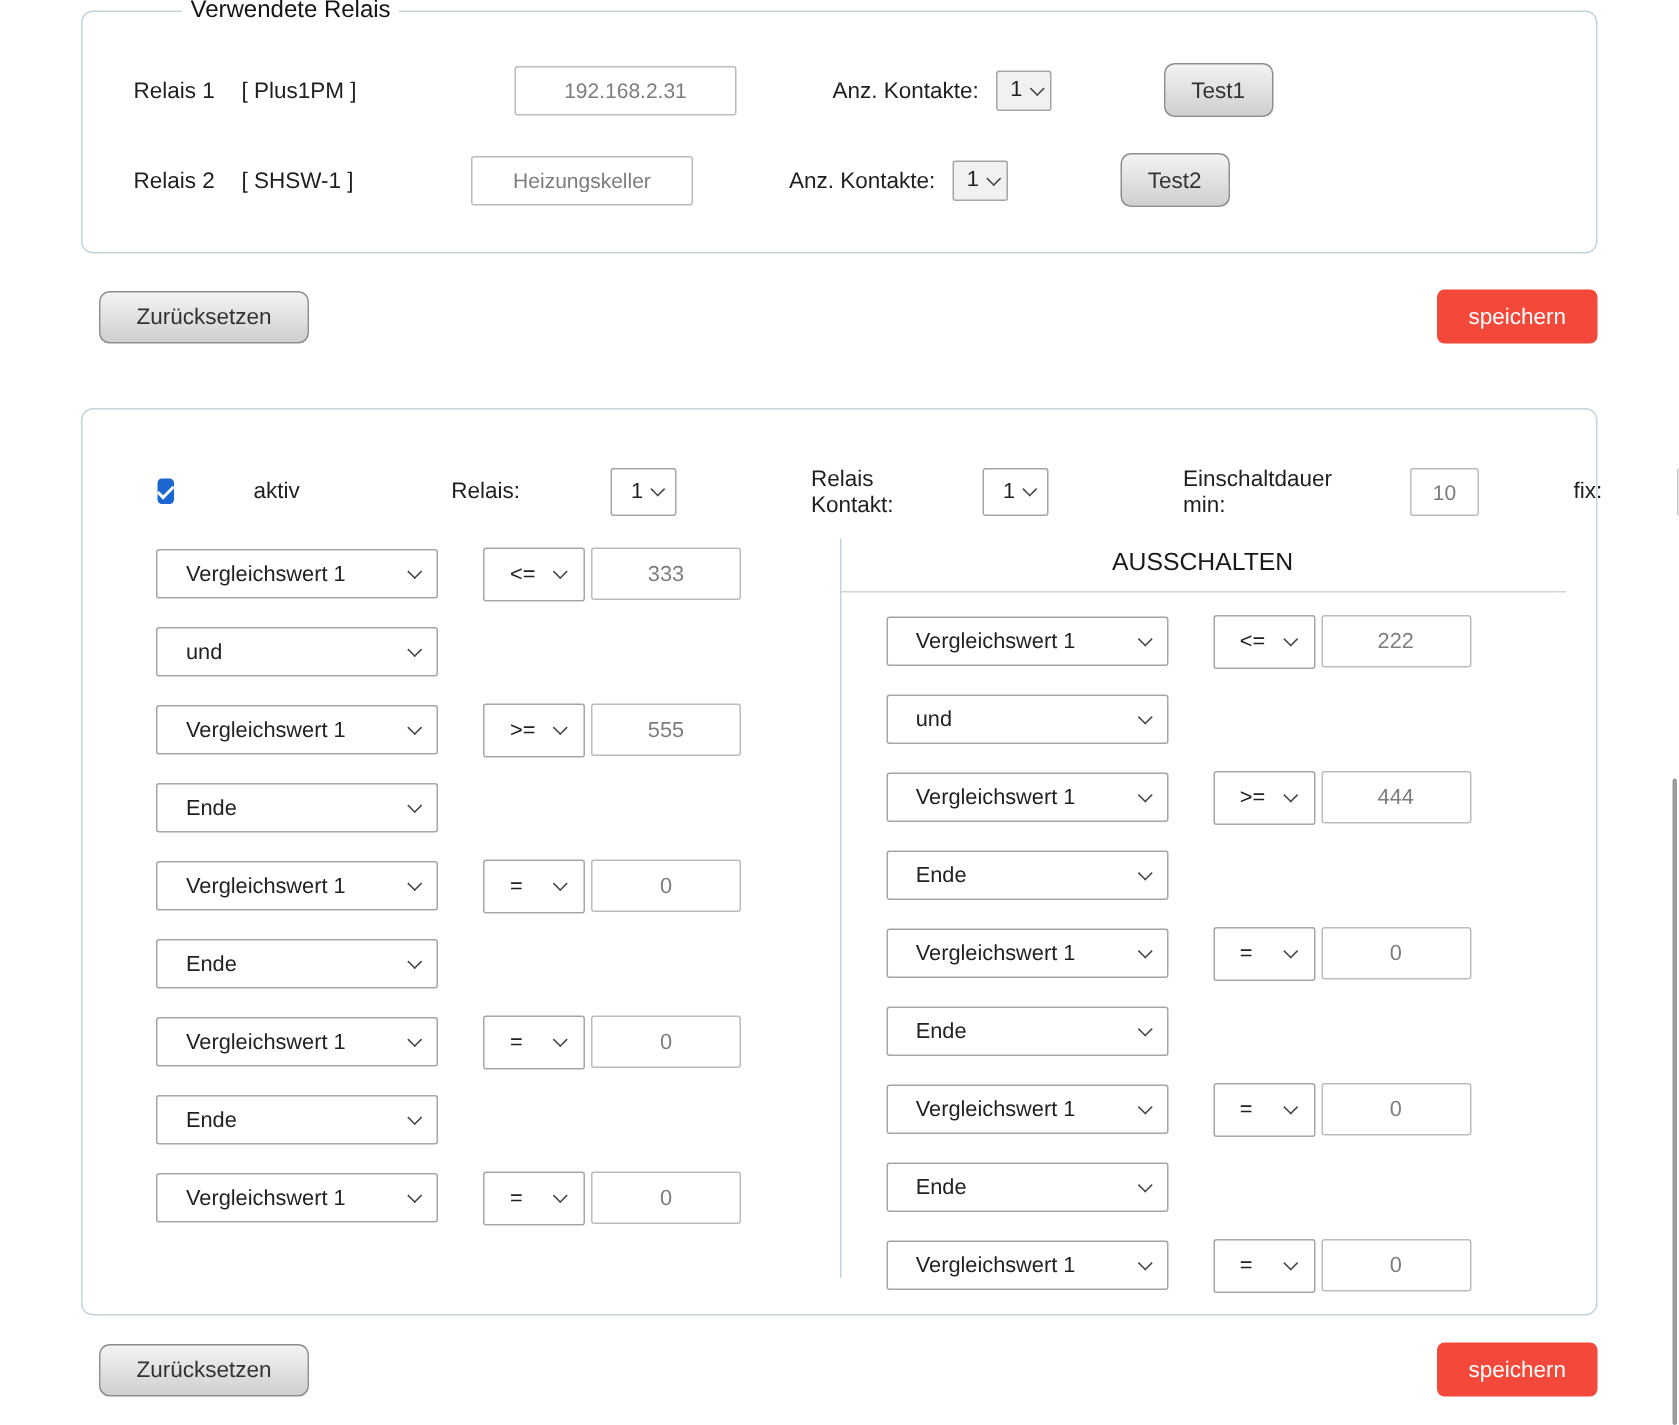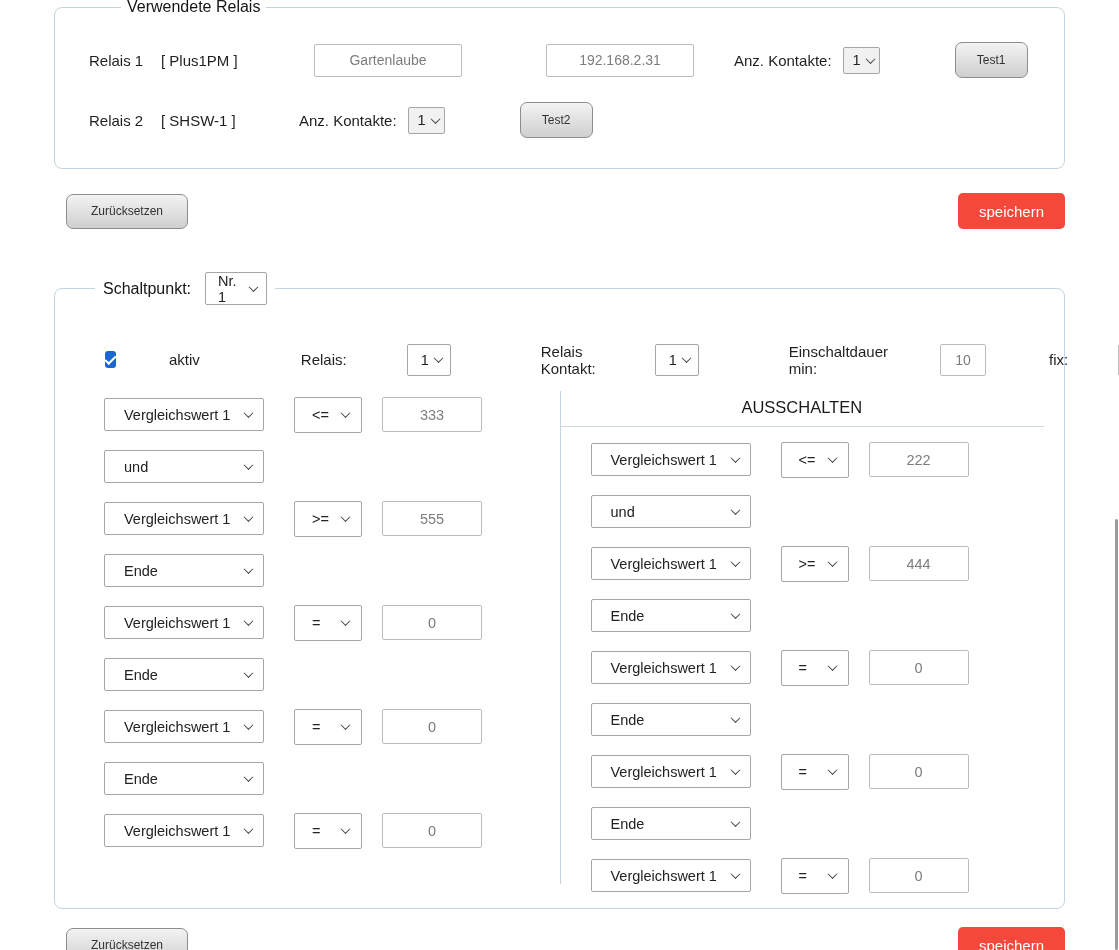--- a/index.html
+++ b/index.html
@@ -21,43 +21,43 @@
   .relay-label { width:64px; }
   .relay-type  { width:98px; margin-left:8px; }
 
   .txt {
     height:33px; border:1px solid #bcbcbc; border-radius:2px; background:#fff;
     text-align:center; color:#7d7d7d; font-size:14px; outline:none;
     font-family:inherit;
   }
   .txt-name { width:148px; margin-left:55px; }
   .txt-ip   { width:148px; margin-left:84px; }
-  .contacts-label { margin-left:40px; }
+  .contacts-label { margin-left:64px; }
 
   
   .sel {
     display:flex; align-items:center; justify-content:space-between;
     border:1px solid #a6a6a6; border-radius:2px; background:#fff;
     font-size:14.5px; color:#222; cursor:default; user-select:none;
   }
   .chev {
     width:7px; height:7px; flex:0 0 auto;
     border-right:1.7px solid #454545; border-bottom:1.7px solid #454545;
     transform:rotate(45deg) translate(-1px,-1px); margin-left:6px;
   }
   .sel-tiny   { width:37px; height:27px; margin-left:11px; padding:0 7px 0 9px; background:#f1f1f1; }
   .sel-nr     { width:62px; height:33px; padding:0 9px 0 12px; }
   .sel-num    { width:44px; height:32px; padding:0 9px 0 13px; }
-  .sel-source { width:160px; height:33px; padding:0 11px 0 19px; }
+  .sel-source { width:188px; height:33px; padding:0 11px 0 19px; }
   .sel-op     { width:68px; height:36px; margin-left:30px; padding:0 12px 0 17px; }
 
   
   .btn-gray {
     height:35px; padding:0 24px; border:1px solid #8d8d8d; border-radius:7px;
-    background:linear-gradient(#f3f3f3,#cfcfcf); color:#333; font-size:12px;
+    background:linear-gradient(#f3f3f3,#cfcfcf); color:#333; font-size:15px;
     font-family:inherit; cursor:pointer;
   }
   .btn-test { margin-left:75px; width:73px; height:36px; padding:0; }
   .btn-red {
     height:36px; padding:0 21px; border:0; border-radius:5px;
     background:#f4483b; color:#fff; font-size:15px; font-family:inherit; cursor:pointer;
   }
   .actions { display:flex; justify-content:space-between; align-items:center; margin-top:24px; height:36px;margin-left:12px; }
 
   
@@ -89,70 +89,63 @@
     content:''; position:absolute; left:50%; top:-7px; bottom:8px; width:1px; background:#c3d4dc;
   }
   .col-header {
     text-align:center; font-size:16.5px; color:#1a1a1a;
     padding-bottom:9px; border-bottom:1px solid #ccdae0; margin-bottom:16px;
   }
   .cmp-rows-left  { padding-left:29px; }
   .cmp-rows-right { padding-left:31px; }
   .cmp-row { display:flex; align-items:center; height:33px; margin-bottom:19px; }
   .cmp-row:last-child { margin-bottom:0; }
-  .val { width:100px; height:35px; margin-left:20px; font-size:14.5px; }
+  .val { width:100px; height:35px; margin-left:4px; font-size:14.5px; }
 
   .scroll-thumb { position:absolute; right:1px; top:519px; width:3px; height:431px; background:#9b9b9b; border-radius:2px; }
 </style>
 </head>
 <body>
 
 <div class="page">
 
   <fieldset id="relays-fieldset">
     <legend>Verwendete Relais</legend>
 
     <div class="relay-row">
       <span class="relay-label">Relais 1</span>
       <span class="relay-type">[ Plus1PM ]</span>
-      <input class="txt txt-name" value="Gartenlaube" style="">
       <input class="txt txt-ip" value="192.168.2.31" style="">
       <span class="contacts-label">Anz. Kontakte:</span>
       <div class="sel sel-tiny">
         <span>1</span>
         <span class="chev"></span>
       </div>
       <button class="btn-gray btn-test">Test1</button>
     </div>
 
     <div class="relay-row">
       <span class="relay-label">Relais 2</span>
       <span class="relay-type">[ SHSW-1 ]</span>
+      <input class="txt txt-name" value="Heizungskeller" style="">
       <span class="contacts-label">Anz. Kontakte:</span>
       <div class="sel sel-tiny">
         <span>1</span>
         <span class="chev"></span>
       </div>
       <button class="btn-gray btn-test">Test2</button>
     </div>
   </fieldset>
 
   <div class="actions">
     <button class="btn-gray">Zurücksetzen</button>
     <button class="btn-red">speichern</button>
   </div>
 
   <fieldset id="sp-fieldset">
-    <legend>
-      <span>Schaltpunkt:</span>
-      <span class="sel sel-nr">
-        <span>Nr. 1</span>
-        <span class="chev"></span>
-      </span>
-    </legend>
 
     <div class="aktiv-row">
       <span class="checkbox" role="checkbox" aria-checked="true"></span>
       <span class="lbl-aktiv">aktiv</span>
       <span class="lbl-relais">Relais:</span>
       <div class="sel sel-num sp-sel1">
         <span>1</span>
         <span class="chev"></span>
       </div>
       <span class="lbl-kontakt">Relais Kontakt:</span>

